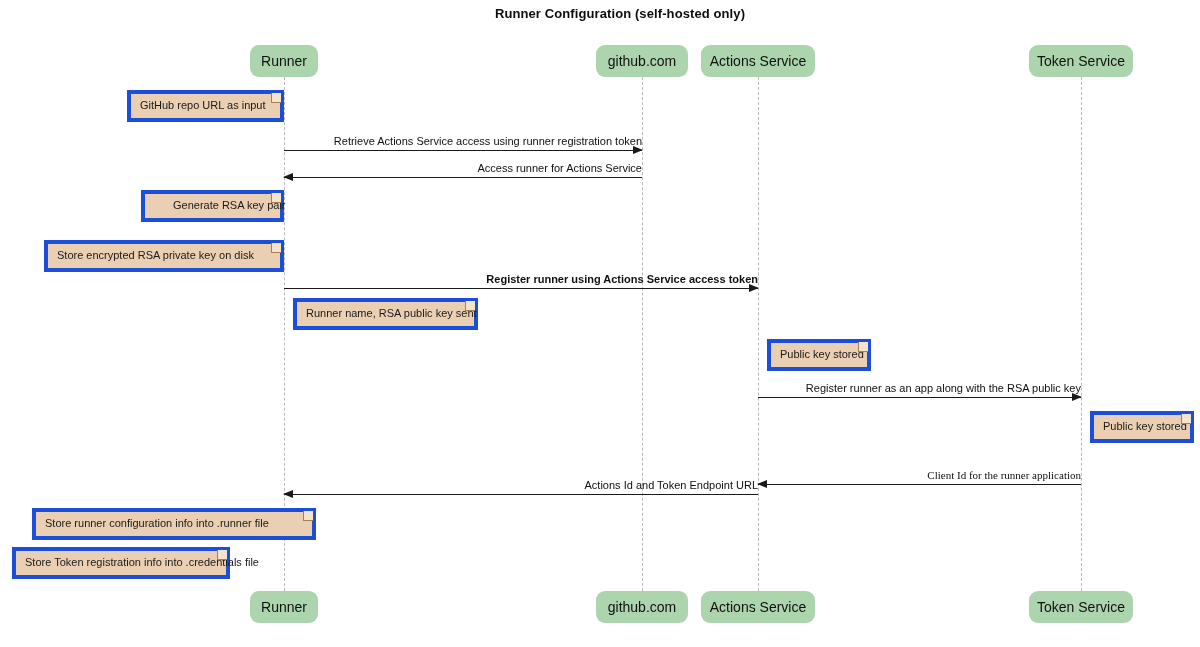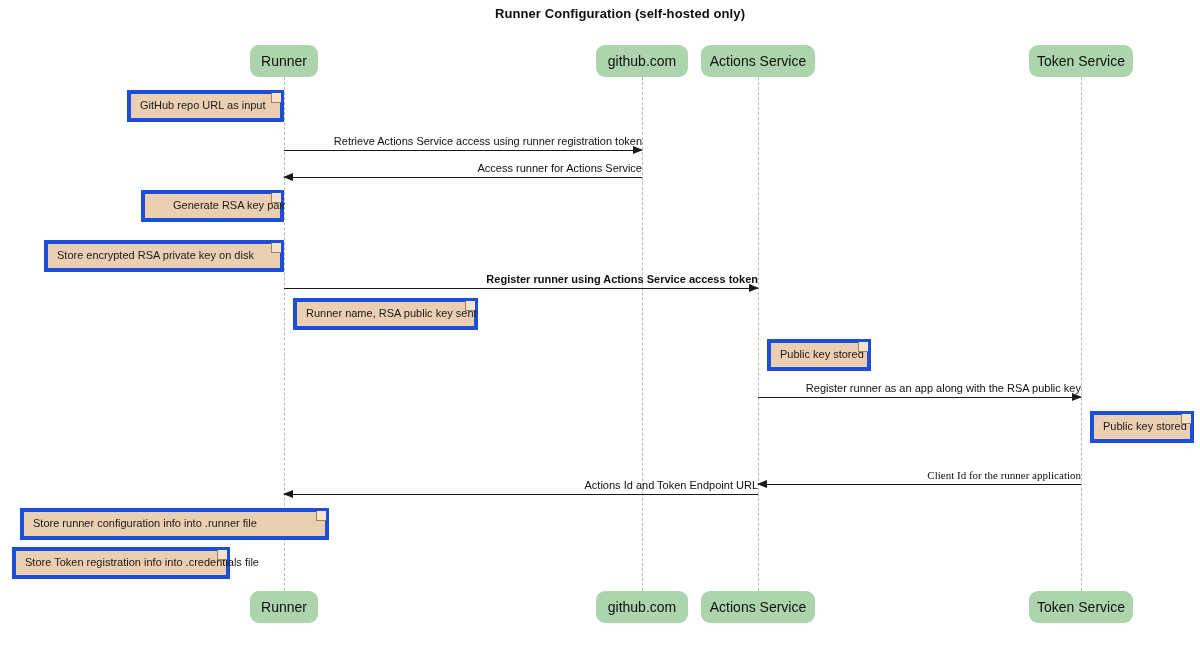--- a/index.html
+++ b/index.html
@@ -150,21 +150,21 @@
         <div class="label">Actions Id and Token Endpoint URL</div>
       </div>
     </div>
   <div id="notes-layer">
       <div class="note" style="left: 127px; top: 90px; width: 157px;"><span>GitHub repo URL as input</span><div class="fold"></div></div>
       <div class="note" style="left: 141px; top: 190px; width: 143px; padding-left: 28px;"><span>Generate RSA key pair</span><div class="fold"></div></div>
       <div class="note" style="left: 44px; top: 228px; width: 240px; margin-top: 12px;"><span>Store encrypted RSA private key on disk</span><div class="fold"></div></div>
       <div class="note" style="left: 293px; top: 298px; width: 185px;"><span>Runner name, RSA public key sent</span><div class="fold"></div></div>
       <div class="note" style="left: 767px; top: 339px; width: 104px;"><span>Public key stored</span><div class="fold"></div></div>
       <div class="note" style="left: 1090px; top: 411px; width: 104px;"><span>Public key stored</span><div class="fold"></div></div>
-      <div class="note" style="left: 20px; top: 508px; width: 309px;"><span>Store runner configuration info into .runner file</span><div class="fold"></div></div>
+      <div class="note" style="left: 32px; top: 508px; width: 284px;"><span>Store runner configuration info into .runner file</span><div class="fold"></div></div>
       <div class="note" style="left: 12px; top: 547px; width: 218px;"><span>Store Token registration info into .credentials file</span><div class="fold"></div></div>
     </div>
   <div id="participants-layer">
       <div class="participant" style="left: 250px; top: 45px; width: 68px;">
         <span>Runner</span>
       </div>
       <div class="participant" style="left: 250px; top: 591px; width: 68px;">
         <span>Runner</span>
       </div>
       <div class="participant" style="left: 596px; top: 45px; width: 92px;">

